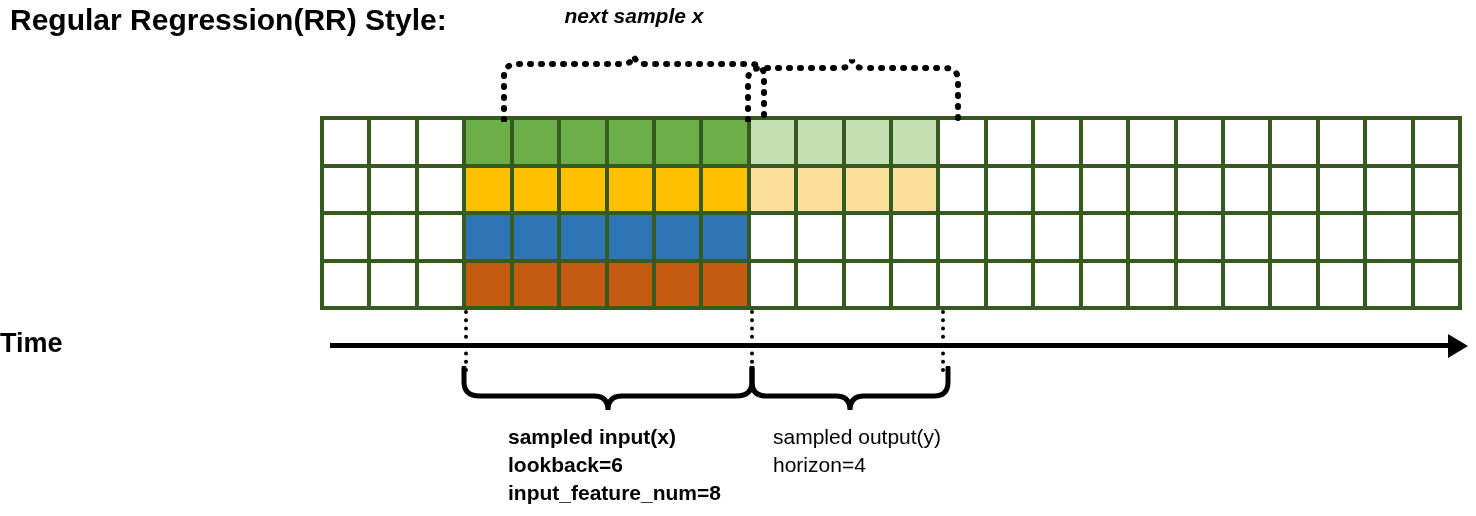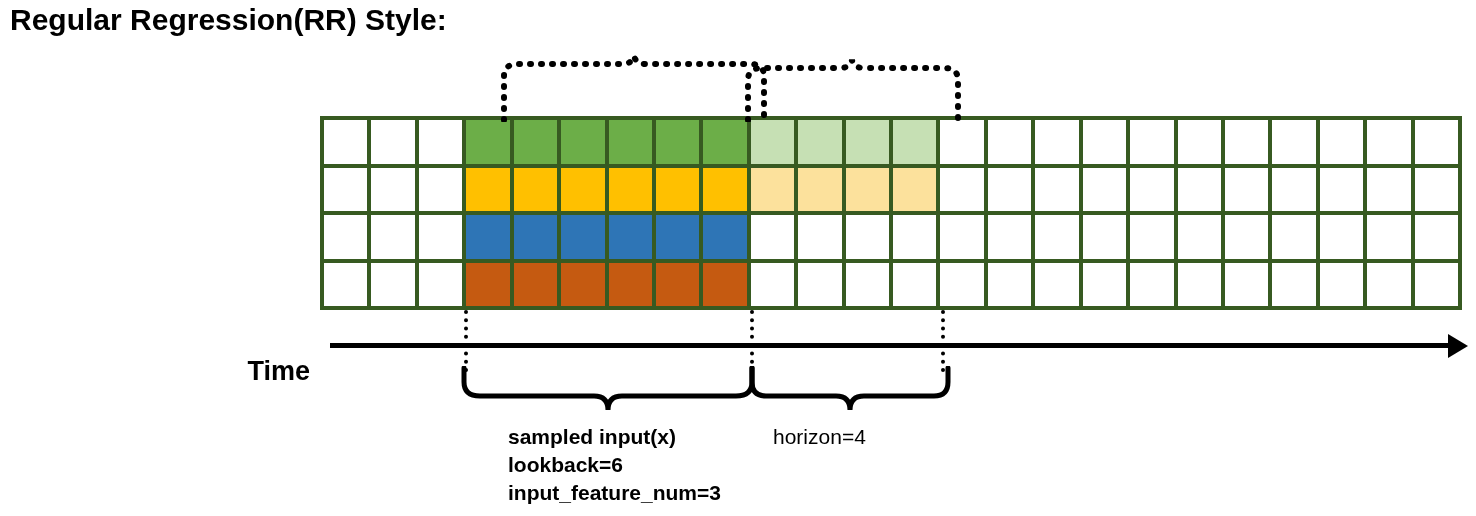--- a/index.html
+++ b/index.html
@@ -21,21 +21,21 @@
   .row-label{
     position:absolute;right:0;width:300px;
     text-align:right;
     font-size:25px;font-weight:700;color:#000;
     white-space:nowrap;
   }
   #lbl0{top:126px;} #lbl1{top:175px;} #lbl2{top:223px;} #lbl3{top:271px;}
 
   #time-label{
     position:absolute;left:0;width:310px;top:328px;
-    text-align:right;font-size:27px;font-weight:700;color:#000;margin-top:28px;
+    font-size:27px;font-weight:700;color:#000;
   }
 
   
   #grid{
     position:absolute;left:320px;top:116px;
     width:1142px;height:194px;
     background:#375A21;
     display:grid;
     grid-template-columns:repeat(24,1fr);
     grid-template-rows:repeat(4,1fr);
@@ -190,20 +190,21 @@
       <div class="cell" style="background: rgb(255, 255, 255);"></div>
       <div class="cell" style="background: rgb(255, 255, 255);"></div>
       <div class="cell" style="background: rgb(255, 255, 255);"></div>
       <div class="cell" style="background: rgb(255, 255, 255);"></div>
     </div>
 
   <svg class="topbrace" style="left:496px;top:52px;" width="276" height="70" viewBox="0 0 276 70">
     <path d="M 8 68 L 8 24 Q 8 12 22 12 L 126 12 Q 136 12 138 4
              Q 140 12 150 12 L 254 12 Q 268 12 268 24 L 268 68" fill="none" stroke="#000" stroke-width="6" stroke-linecap="round" stroke-dasharray="1 10"></path>
   </svg>
+  <div class="brace-label" style="left:514px;top:4px;width:240px;">next sample x</div>
 
   <svg class="topbrace" style="left:740px;top:52px;" width="226" height="70" viewBox="0 0 226 70">
     <path d="M 8 68 L 8 28 Q 8 16 22 16 L 100 16 Q 110 16 112 8
              Q 114 16 124 16 L 204 16 Q 218 16 218 28 L 218 68" fill="none" stroke="#000" stroke-width="6" stroke-linecap="round" stroke-dasharray="1 10"></path>
   </svg>
 
   <div class="vguide" style="left:464px;top:310px;height:62px;"></div>
   <div class="vguide" style="left:750px;top:310px;height:62px;"></div>
   <div class="vguide" style="left:941px;top:310px;height:62px;"></div>
 
@@ -215,20 +216,21 @@
              Q 156 30 170 30 L 284 30 Q 300 30 300 16 L 300 2" fill="none" stroke="#000" stroke-width="5" stroke-linecap="round"></path>
   </svg>
   <svg class="botbrace" style="left:742px;top:366px;" width="216" height="52" viewBox="0 0 216 52">
     <path d="M 10 2 L 10 16 Q 10 30 24 30 L 94 30 Q 108 30 108 44
              Q 108 30 122 30 L 192 30 Q 206 30 206 16 L 206 2" fill="none" stroke="#000" stroke-width="5" stroke-linecap="round"></path>
   </svg>
 
   <div class="caption" style="left:508px;top:423px;font-weight:bold;">
     <div>sampled input(x)</div>
     <div>lookback=6</div>
-    <div>input_feature_num=3</div>
+    <div>input_feature_num=8</div>
   </div>
 
   <div class="caption" style="left:773px;top:423px;">
+    <div>sampled output(y)</div>
     <div>horizon=4</div>
   </div>
 
 </div>
 
 </body></html>

